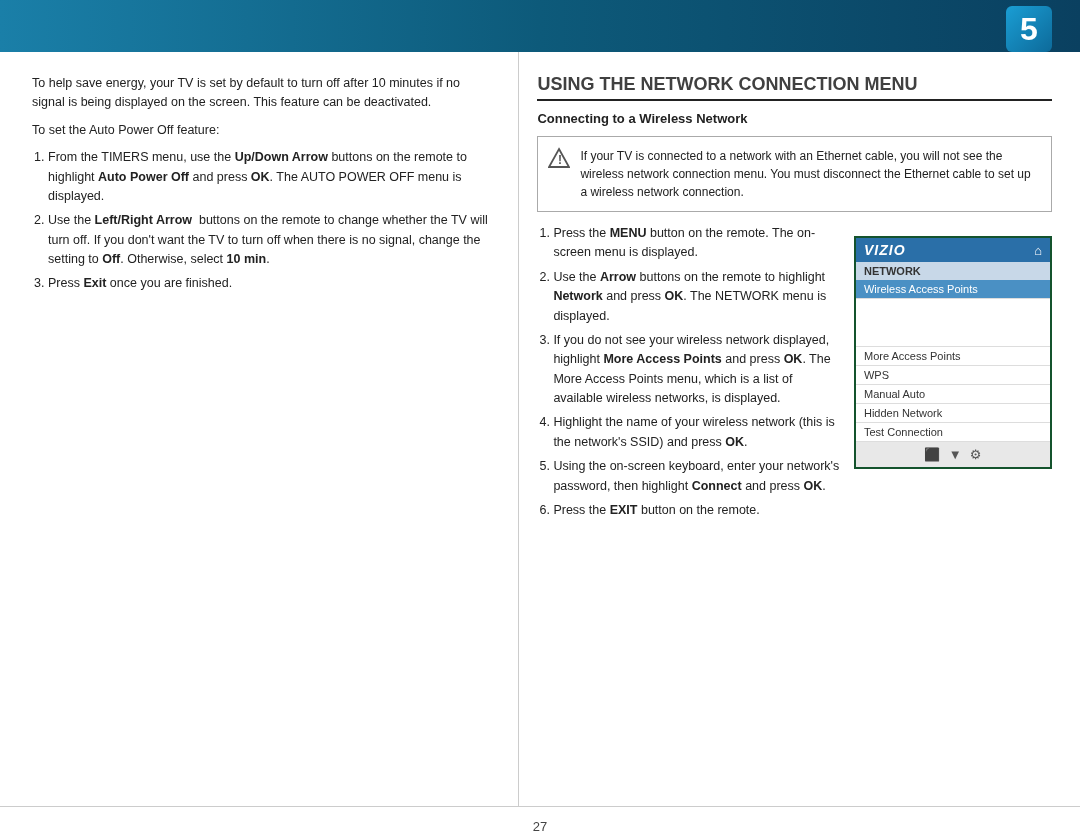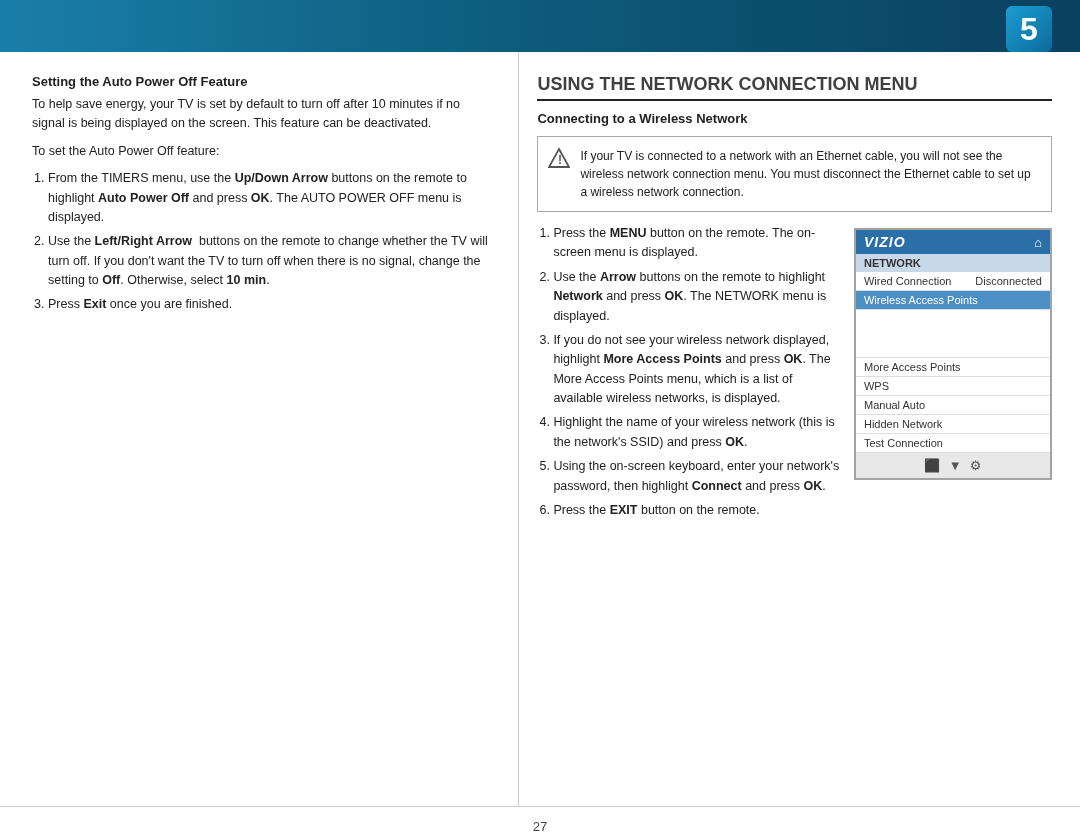--- a/index.html
+++ b/index.html
@@ -116,22 +116,22 @@
       top: 10px;
       width: 22px;
       height: 22px;
     }
 
     
     .tv-mockup {
       float: right;
       width: 198px;
       margin-left: 14px;
-      margin-top: 4px;
-      border: 2px solid #a3a3a3;
+      margin-top: 12px;
+      border: 2px solid #14532d;
       background: #f0f0f0;
       font-size: 11px;
     }
 
     .tv-header {
       background: #2a6fa8;
       padding: 4px 8px;
       display: flex;
       align-items: center;
       justify-content: space-between;
@@ -217,21 +217,20 @@
 <div class="top-bar"></div>
 
 <div class="page-badge">
   <span>5</span>
 </div>
 
 <div class="content">
 
   <div class="left-col">
 
-    <p class="section-heading">Setting the Auto Power Off Feature</p>
 
     <p class="body-text">To help save energy, your TV is set by default to turn off after 10 minutes if no signal is being displayed on the screen. This feature can be deactivated.</p>
 
     <p class="body-text">To set the Auto Power Off feature:</p>
 
     <ol class="list-numbered">
       <li>
         From the TIMERS menu, use the <strong>Up/Down Arrow</strong> buttons on the remote to highlight <strong>Auto Power Off</strong> and press <strong>OK</strong>. The AUTO POWER OFF menu is displayed.
       </li>
       <li>
@@ -261,24 +260,20 @@
     </div>
 
     <div style="overflow: hidden;">
 
       <div class="tv-mockup">
         <div class="tv-header">
           <span class="vizio-logo">VIZIO</span>
           <span class="home-icon">⌂</span>
         </div>
         <div class="tv-network-bar">NETWORK</div>
-        <div class="tv-row">
-          <span>Wired Connection</span>
-          <span>Disconnected</span>
-        </div>
         <div class="tv-row highlighted">
           <span>Wireless Access Points</span>
         </div>
         <div class="tv-spacer"></div>
         <div class="tv-row-single">More Access Points</div>
         <div class="tv-row-single">WPS</div>
         <div class="tv-row-single">Manual Auto</div>
         <div class="tv-row-single">Hidden Network</div>
         <div class="tv-row-single">Test Connection</div>
         <div class="tv-bottom">

